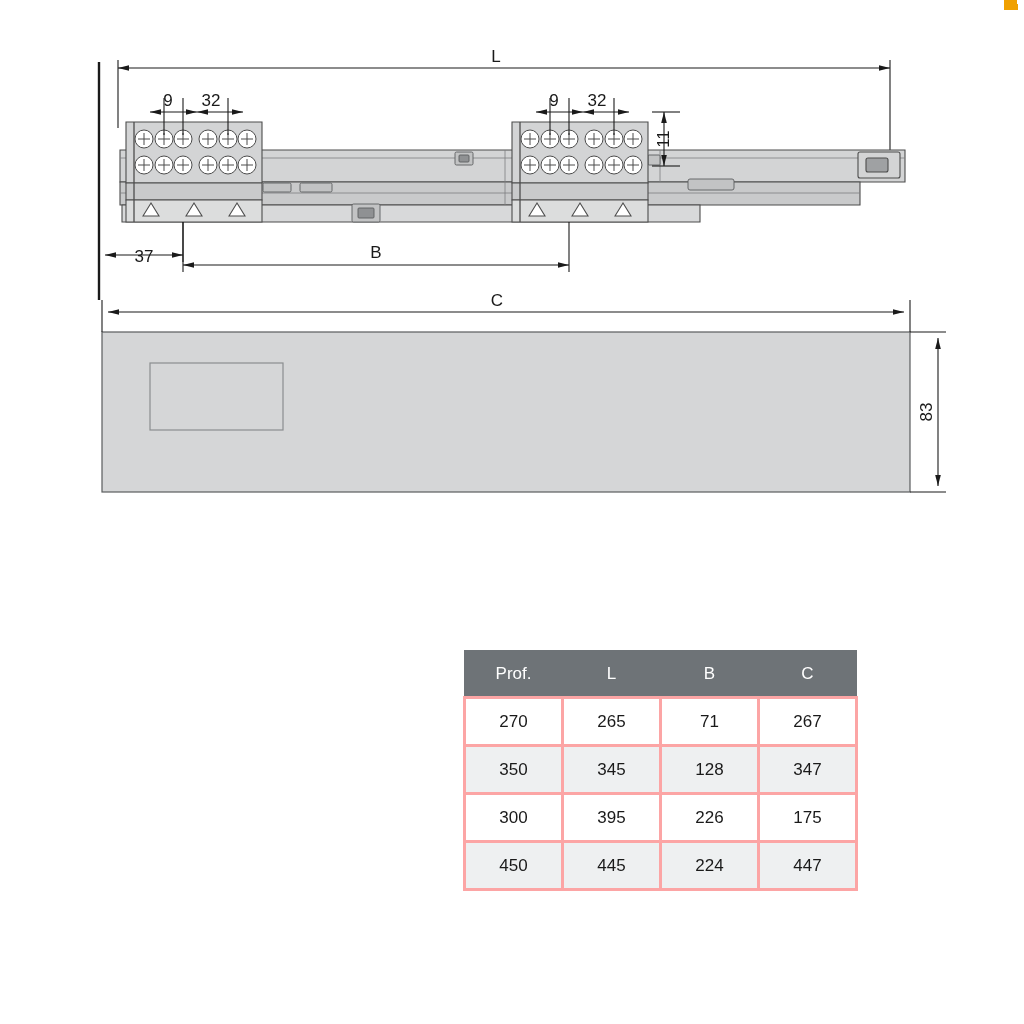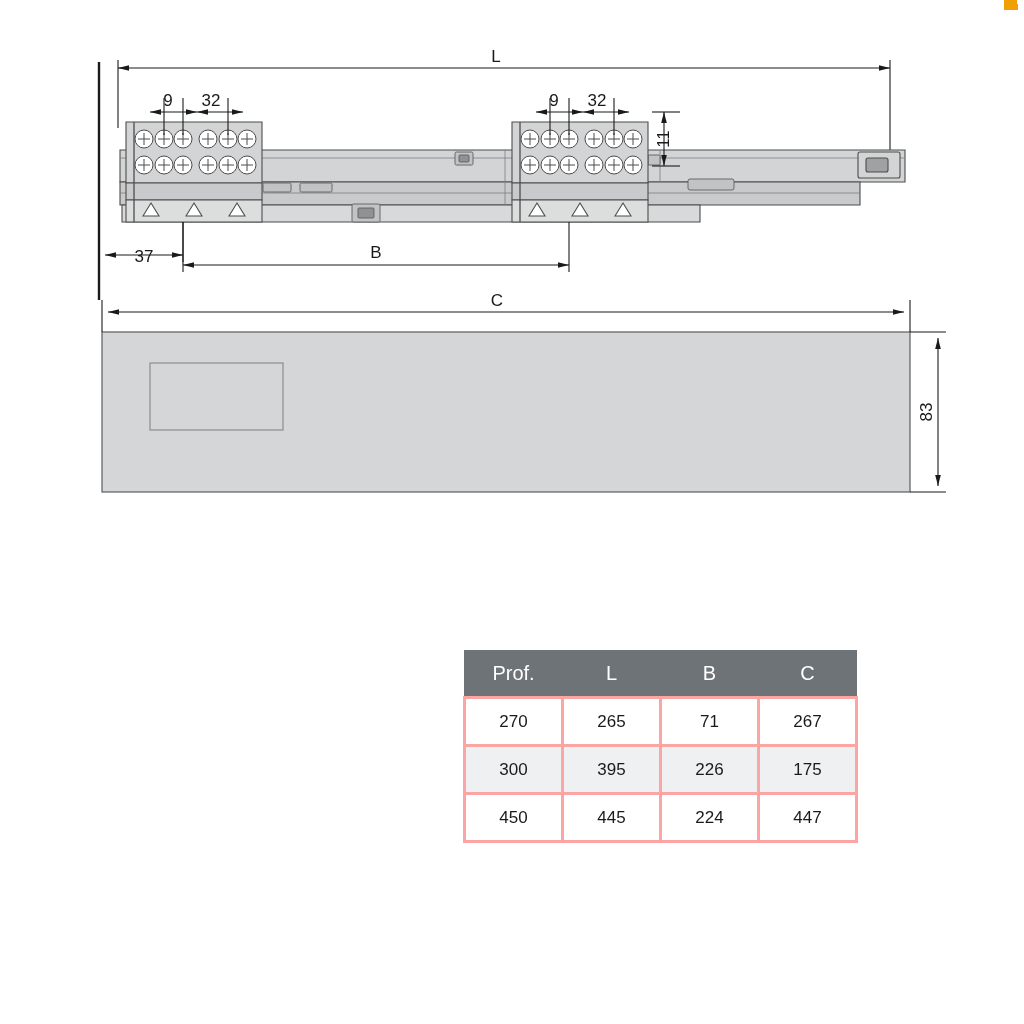--- a/index.html
+++ b/index.html
@@ -39,21 +39,21 @@
     width: 95px;
     height: 45px;
     text-align: center;
     vertical-align: middle;
     font-weight: normal;
     padding: 0;
   }
   .dim-table th {
     background: #6e7377;
     color: #ffffff;
-    font-size: 20px;
+    font-size: 17px;
     border: 1px solid #6e7377;
   }
   .dim-table tbody tr:nth-child(odd) td {
     background: #ffffff;
   }
   .dim-table tbody tr:nth-child(even) td {
     background: #eef0f1;
   }
   .corner-mark {
     position: absolute;
@@ -297,20 +297,26 @@
       </tr>
     </thead>
     <tbody>
       <tr>
         <td>270</td>
         <td>265</td>
         <td>71</td>
         <td>267</td>
       </tr>
       <tr>
+        <td>350</td>
+        <td>345</td>
+        <td>128</td>
+        <td>347</td>
+      </tr>
+      <tr>
         <td>300</td>
         <td>395</td>
         <td>226</td>
         <td>175</td>
       </tr>
       <tr>
         <td>450</td>
         <td>445</td>
         <td>224</td>
         <td>447</td>

